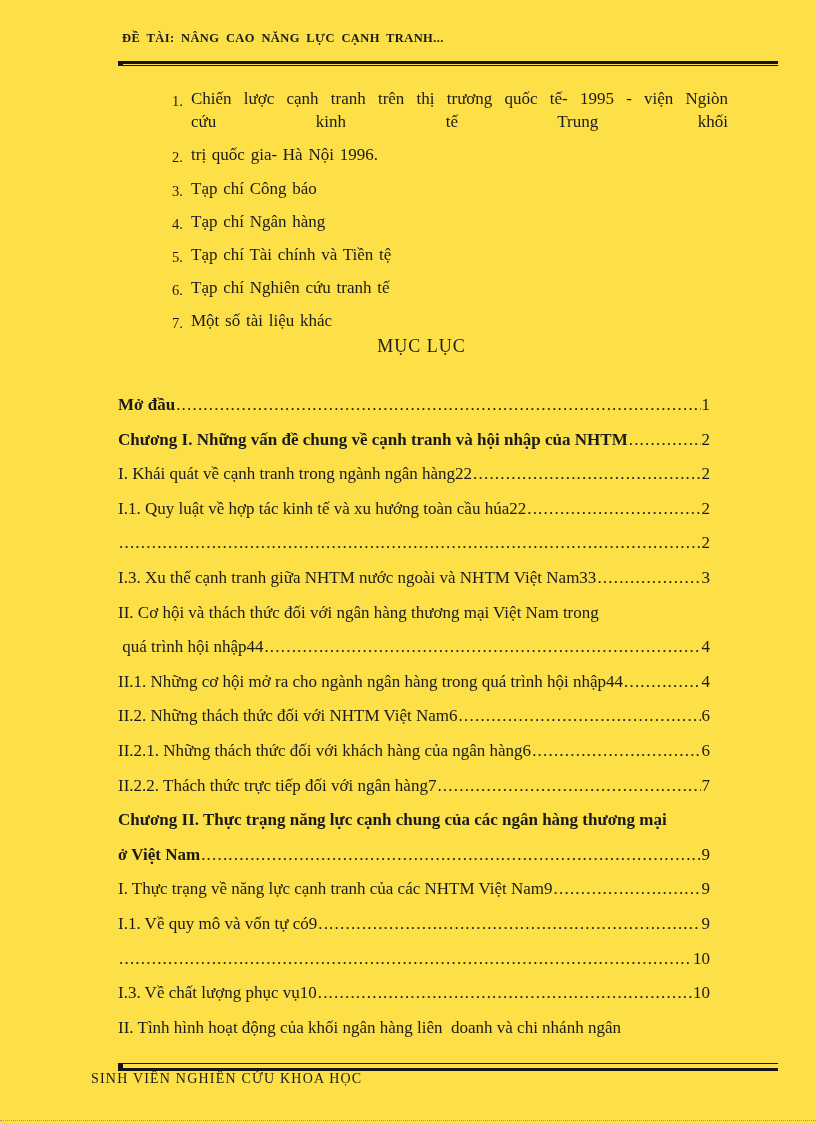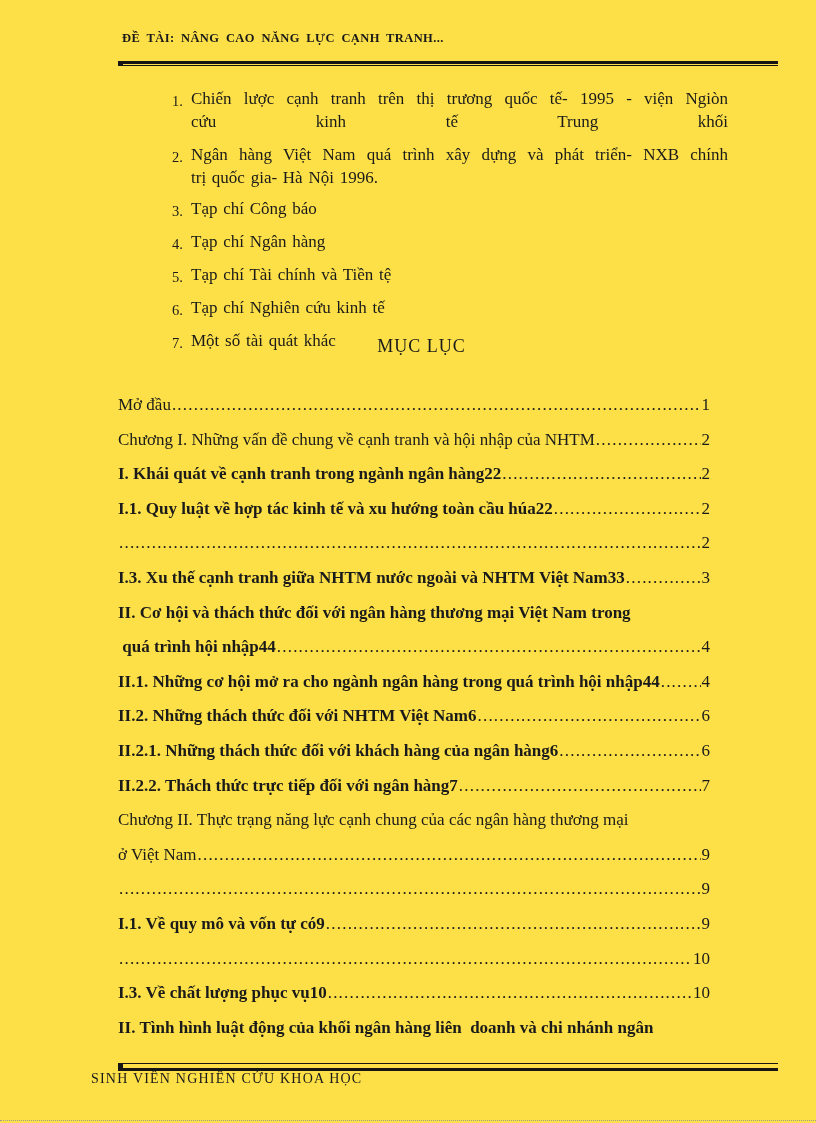--- a/index.html
+++ b/index.html
@@ -58,22 +58,22 @@
     text-align:center;
     font-size:18px; letter-spacing:1px;
   }
   .toc { position:absolute; left:118px; top:394px; width:592px; }
   .toc-row {
     display:flex; align-items:baseline;
     height:22px; margin-bottom:12.6px;
     overflow:hidden; white-space:nowrap;
     font-size:17px; line-height:22px;
   }
-  .toc-row.bold .toc-label { font-weight:400; }
-  .toc-label { flex:none; white-space:pre;font-weight:bold; }
+  .toc-row.bold .toc-label { font-weight:700; }
+  .toc-label { flex:none; white-space:pre; }
   .dots {
     flex:1 1 auto; min-width:6px;
     overflow:hidden; white-space:nowrap;
     letter-spacing:1.2px; margin:0 1px;
     font-weight:400;
   }
   .toc-page { flex:none; font-weight:400; }
 
   
   .doc-footer {
@@ -106,21 +106,20 @@
       <div class="ref-item">
         <span class="ref-num">1.</span>
         <div class="ref-lines">
           <div class="ref-line justify">Chiến lược cạnh tranh trên thị trương quốc tế- 1995 - viện Ngiòn</div>
           <div class="ref-line justify">cứu kinh tế Trung khối</div>
         </div>
       </div>
       <div class="ref-item">
         <span class="ref-num">2.</span>
         <div class="ref-lines">
-          <div class="ref-line justify">Ngân hàng Việt Nam quá trình xây dựng và phát triển- NXB chính</div>
           <div class="ref-line">trị quốc gia- Hà Nội 1996.</div>
         </div>
       </div>
       <div class="ref-item">
         <span class="ref-num">3.</span>
         <div class="ref-lines">
           <div class="ref-line">Tạp chí Công báo</div>
         </div>
       </div>
       <div class="ref-item">
@@ -131,27 +130,27 @@
       </div>
       <div class="ref-item">
         <span class="ref-num">5.</span>
         <div class="ref-lines">
           <div class="ref-line">Tạp chí Tài chính và Tiền tệ</div>
         </div>
       </div>
       <div class="ref-item">
         <span class="ref-num">6.</span>
         <div class="ref-lines">
-          <div class="ref-line">Tạp chí Nghiên cứu kinh tế</div>
+          <div class="ref-line">Tạp chí Nghiên cứu tranh tế</div>
         </div>
       </div>
       <div class="ref-item">
         <span class="ref-num">7.</span>
         <div class="ref-lines">
-          <div class="ref-line">Một số tài quát khác</div>
+          <div class="ref-line">Một số tài liệu khác</div>
         </div>
       </div>
     </div>
 
   <div class="toc-title">MỤC LỤC</div>
 
   <div class="toc" id="toc">
       <div class="toc-row bold">
         <span class="toc-label">Mở đầu</span>
         <span class="dots">............................................................................................................................................................................................................................</span>
@@ -211,39 +210,40 @@
       </div>
       <div class="toc-row bold">
         <span class="toc-label">Chương II. Thực trạng năng lực cạnh chung của các ngân hàng thương mại</span>
       </div>
       <div class="toc-row bold">
         <span class="toc-label">ở Việt Nam</span>
         <span class="dots">............................................................................................................................................................................................................................</span>
         <span class="toc-page">9</span>
       </div>
       <div class="toc-row">
+        <span class="toc-label">I. Thực trạng về năng lực cạnh tranh của các NHTM Việt Nam9</span>
         <span class="dots">............................................................................................................................................................................................................................</span>
         <span class="toc-page">9</span>
       </div>
       <div class="toc-row">
         <span class="toc-label">I.1. Về quy mô và vốn tự có9</span>
         <span class="dots">............................................................................................................................................................................................................................</span>
         <span class="toc-page">9</span>
       </div>
       <div class="toc-row">
         <span class="dots">............................................................................................................................................................................................................................</span>
         <span class="toc-page">10</span>
       </div>
       <div class="toc-row">
         <span class="toc-label">I.3. Về chất lượng phục vụ10</span>
         <span class="dots">............................................................................................................................................................................................................................</span>
         <span class="toc-page">10</span>
       </div>
       <div class="toc-row">
-        <span class="toc-label">II. Tình hình luật động của khối ngân hàng liên  doanh và chi nhánh ngân</span>
+        <span class="toc-label">II. Tình hình hoạt động của khối ngân hàng liên  doanh và chi nhánh ngân</span>
       </div>
     </div>
 
   <div class="rule footer-rule" style="height:8px;">
     <div class="bar bar-thin"></div>
     <div class="gap"></div>
     <div class="bar bar-thick"></div>
     <div class="cap"></div>
   </div>
 

